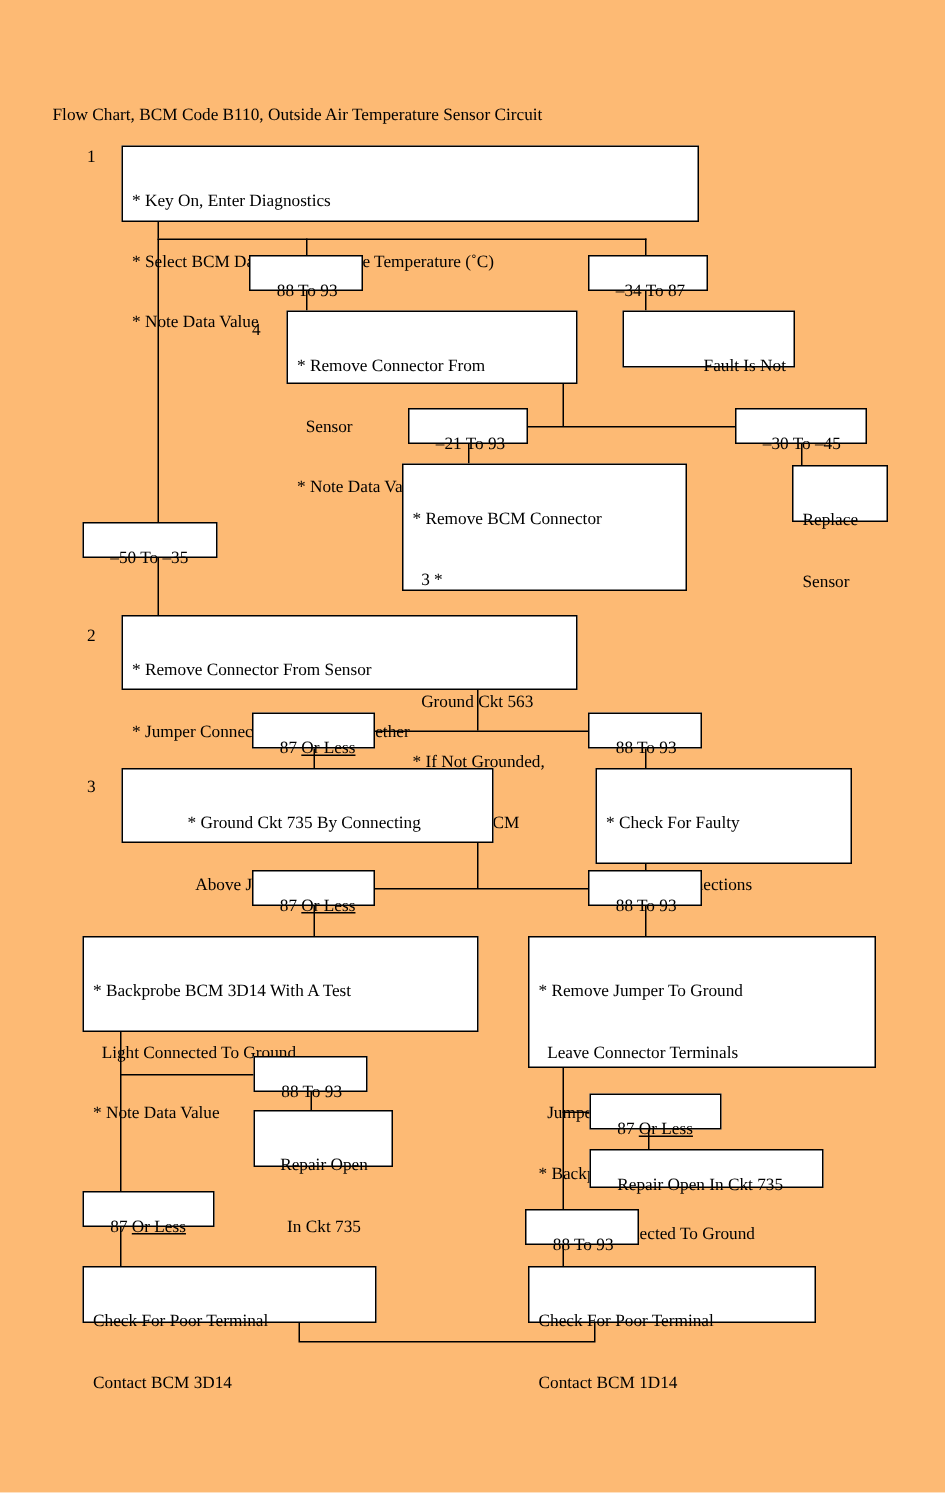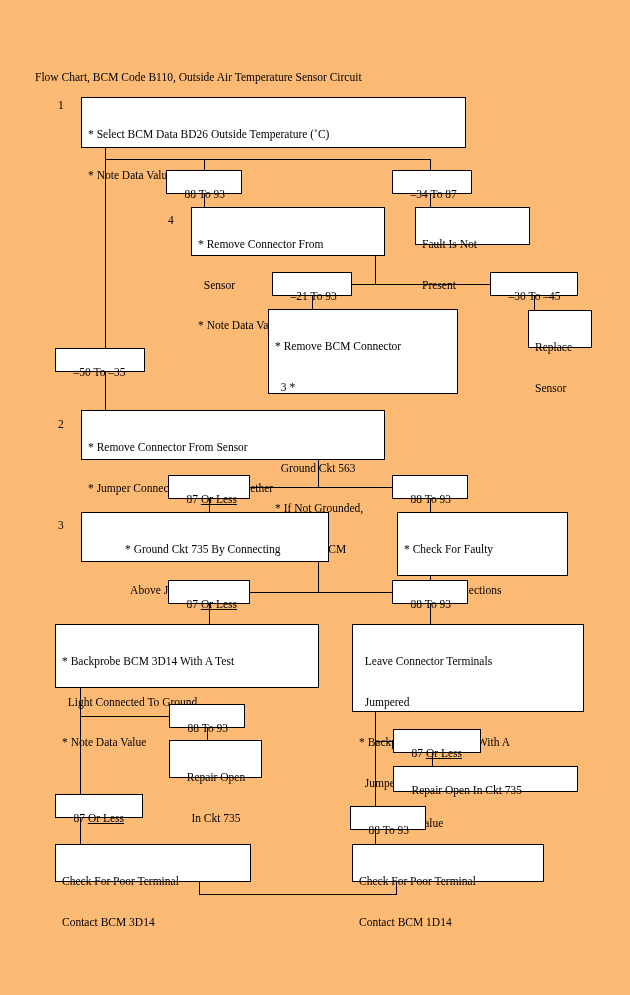--- a/index.html
+++ b/index.html
@@ -55,20 +55,21 @@
 </style>
 </head>
 <body>
 
 <div id="page">
 
   <div class="title" style="left:35px; top:71px;">Flow Chart, BCM Code B110, Outside Air Temperature Sensor Circuit</div>
 
   <div class="step-num" style="left:58px; top:99px;">1</div>
   <div class="box" style="left:81px; top:97px; width:385px; height:51px;">
+    <span class="bline">* Key On, Enter Diagnostics</span>
     <span class="bline">* Select BCM Data BD26 Outside Temperature (˚C)</span>
     <span class="bline">* Note Data Value</span>
   </div>
 
   <div class="line-v" style="left:105px; top:148px; height:11px;"></div>
   <div class="line-h" style="left:105px; top:159px; width:326px;"></div>
   <div class="line-v" style="left:105px; top:159px; height:189px;"></div>
   <div class="line-v" style="left:204px; top:159px; height:11px;"></div>
   <div class="line-v" style="left:430px; top:159px; height:11px;"></div>
 
@@ -82,21 +83,21 @@
   <div class="line-v" style="left:204px; top:194px; height:13px;"></div>
   <div class="line-v" style="left:430px; top:194px; height:13px;"></div>
 
   <div class="step-num" style="left:168px; top:214px;">4</div>
   <div class="box" style="left:191px; top:207px; width:194px; height:49px;">
     <span class="bline">* Remove Connector From</span>
     <span class="bline">  Sensor</span>
     <span class="bline">* Note Data Value</span>
   </div>
 
-  <div class="box" style="left:415px; top:207px; width:115px; height:38px;">
+  <div class="box" style="left:415px; top:207px; width:115px; height:38px;text-align:right;">
     <span class="bline">Fault Is Not</span>
     <span class="bline">Present</span>
   </div>
 
   <div class="line-v" style="left:375px; top:256px; height:28px;"></div>
   <div class="line-h" style="left:348px; top:284px; width:183px;"></div>
   <div class="line-v" style="left:348px; top:272px; height:12px;"></div>
   <div class="line-v" style="left:531px; top:272px; height:12px;"></div>
 
   <div class="box" style="left:272px; top:272px; width:80px; height:24px;">
@@ -176,20 +177,21 @@
   <div class="line-v" style="left:209px; top:604px; height:20px;"></div>
   <div class="line-v" style="left:430px; top:604px; height:20px;"></div>
 
   <div class="box" style="left:55px; top:624px; width:264px; height:64px;">
     <span class="bline">* Backprobe BCM 3D14 With A Test</span>
     <span class="bline">  Light Connected To Ground</span>
     <span class="bline">* Note Data Value</span>
   </div>
 
   <div class="box" style="left:352px; top:624px; width:232px; height:88px;">
+    <span class="bline">* Remove Jumper To Ground</span>
     <span class="bline">  Leave Connector Terminals</span>
     <span class="bline">  Jumpered</span>
     <span class="bline">* Backprobe BCM 1D14 With A</span>
     <span class="bline">  Jumper Connected To Ground</span>
     <span class="bline">* Note Data Value</span>
   </div>
 
   <div class="line-v" style="left:80px; top:688px; height:122px;"></div>
   <div class="line-h" style="left:80px; top:716px; width:90px;"></div>
 
@@ -212,21 +214,21 @@
     <span class="bline">Contact BCM 3D14</span>
   </div>
 
   <div class="line-v" style="left:375px; top:712px; height:98px;"></div>
   <div class="line-h" style="left:375px; top:741px; width:20px;"></div>
 
   <div class="box" style="left:393px; top:729px; width:88px; height:24px;">
     <span>87 </span><span class="u">Or Less</span>
   </div>
   <div class="line-v" style="left:432px; top:753px; height:13px;"></div>
-  <div class="box" style="left:393px; top:766px; width:185px; height:26px;">
+  <div class="box" style="left:393px; top:766px; width:156px; height:26px;">
     <span>Repair Open In Ckt 735</span>
   </div>
 
   <div class="box" style="left:350px; top:806px; width:76px; height:24px;">
     <span>88 To 93</span>
   </div>
   <div class="line-v" style="left:375px; top:830px; height:14px;"></div>
 
   <div class="box" style="left:352px; top:844px; width:192px; height:38px;">
     <span class="bline">Check For Poor Terminal</span>

